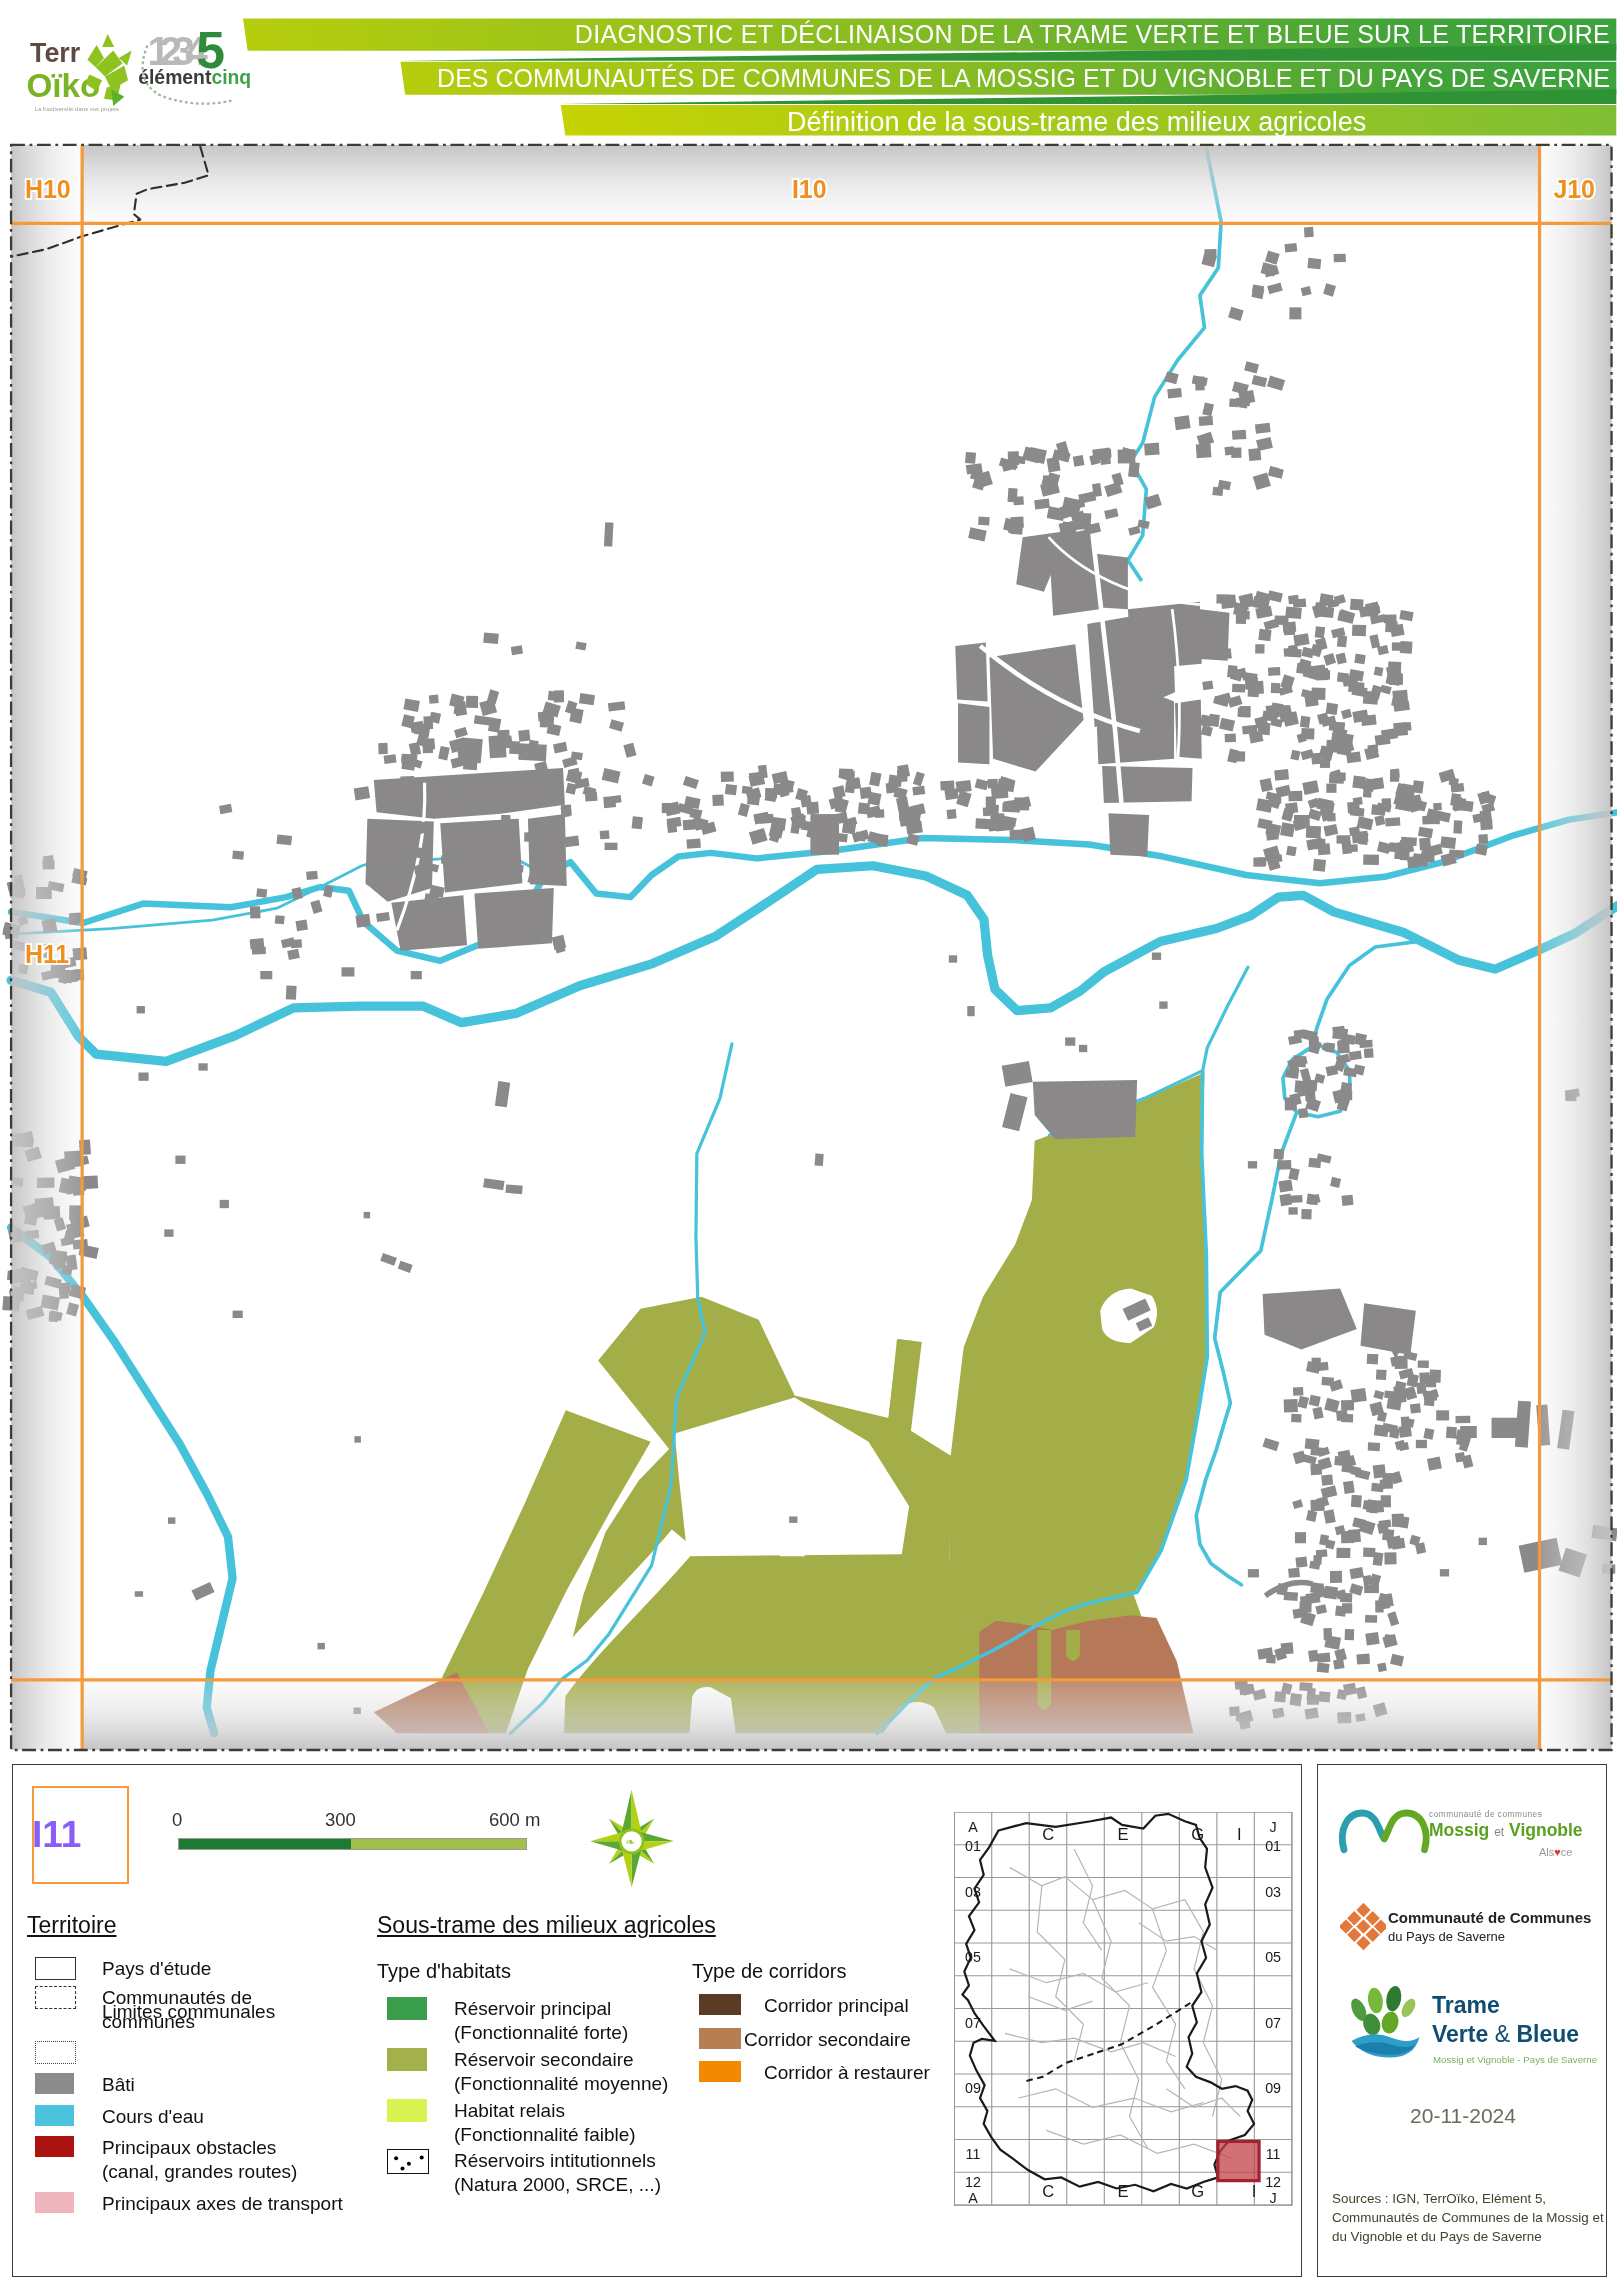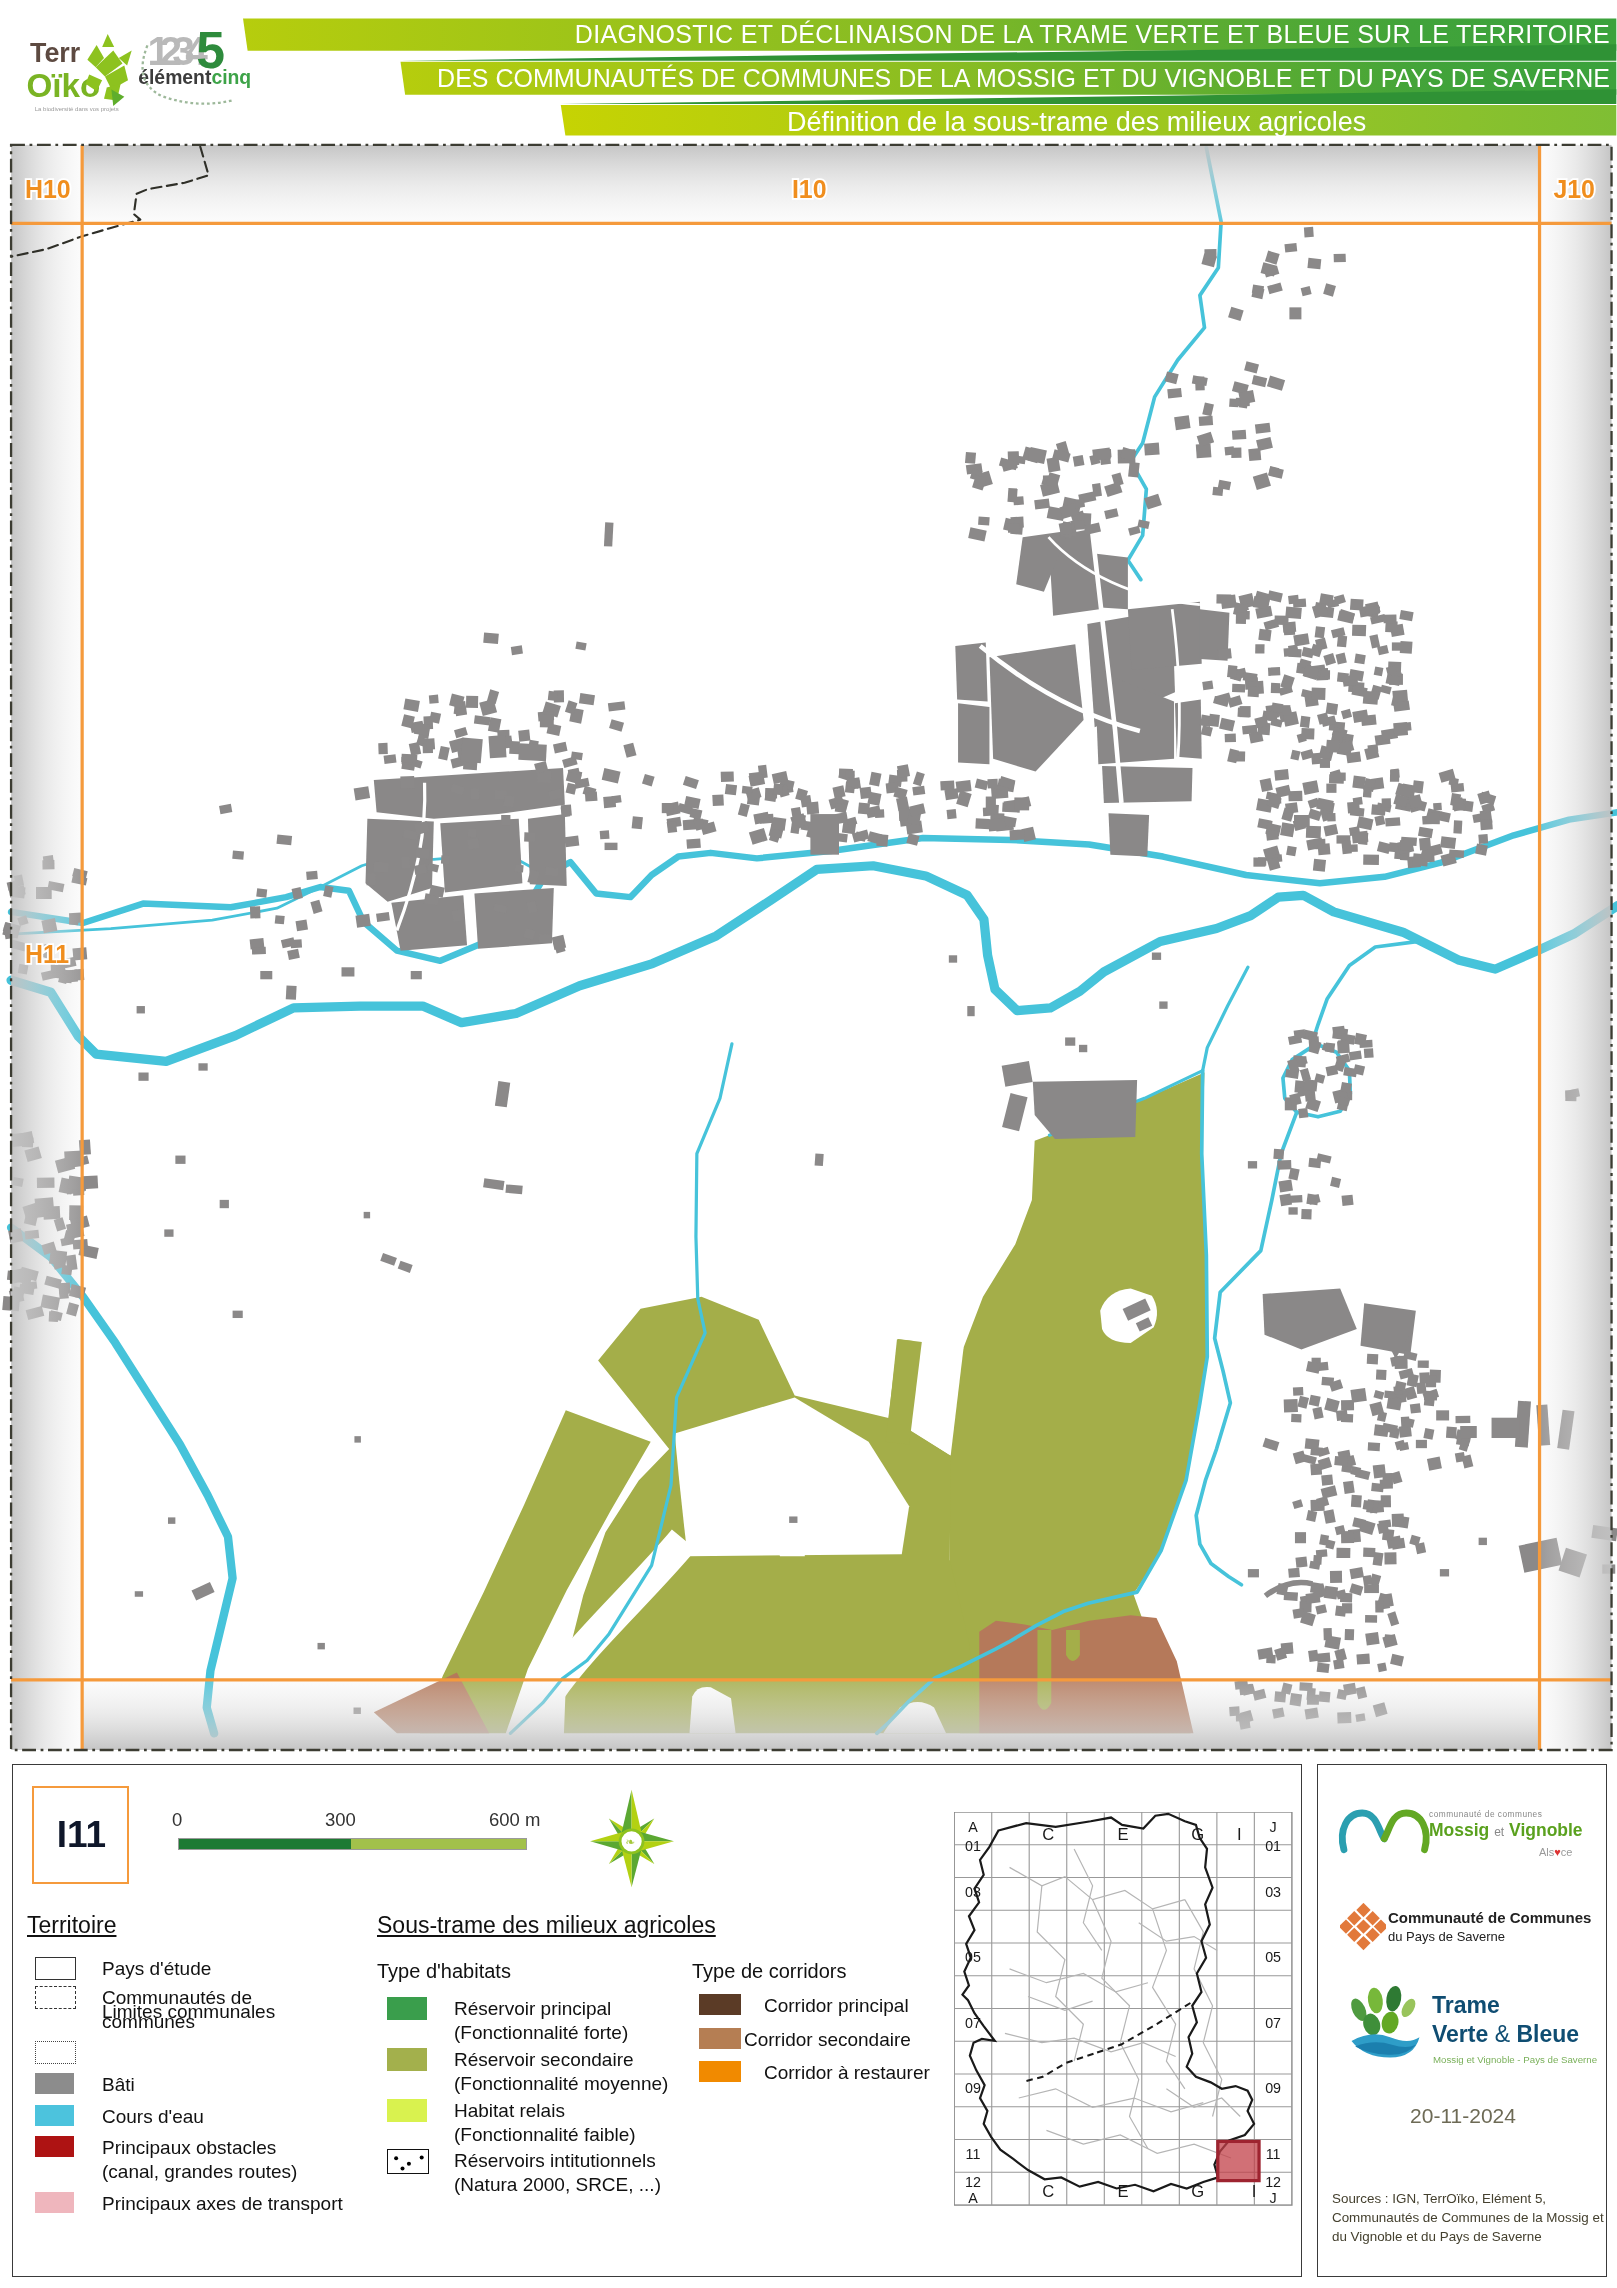--- a/index.html
+++ b/index.html
@@ -1127,21 +1127,21 @@
       <text x="47" y="55">3</text>
       <text x="61" y="55">4</text>
 </g>
 <text x="73" y="58" font-family="Liberation Sans, sans-serif" font-weight="bold" font-size="56" fill="#2e8b3c">5</text>
 <text x="10" y="76" font-family="Liberation Sans, sans-serif" font-weight="bold" font-size="21" fill="#3c3c3c">élément<tspan fill="#3da348">cinq</tspan></text>
 <path d="M20,34 Q4,74 36,89 Q76,103 114,93" fill="none" stroke="#9db89a" stroke-width="2.5" stroke-dasharray="3 3"></path>
 </svg>
 <div class="abs" style="left:12px;top:1764px;width:1288px;height:511px;border:1.8px solid #3a3a3a;background:#fff"></div>
 <div class="abs" style="left:1317px;top:1764px;width:288px;height:511px;border:1.8px solid #3a3a3a;background:#fff"></div>
 <div class="abs" style="left:32px;top:1786px;width:93px;height:94px;border:2.8px solid #f59a3c;"></div>
-<div class="abs" style="left:32px;top:1814px;width:99px;text-align:center;font-size:37px;font-weight:bold;color:#0f172a">I11</div>
+<div class="abs" style="left:32px;top:1814px;width:99px;text-align:left;font-size:37px;font-weight:bold;color:#8b5cf6">I11</div>
 <div class="abs" style="left:172px;top:1809px;font-size:18.5px;color:#333">0</div>
 <div class="abs" style="left:325px;top:1809px;font-size:18.5px;color:#333">300</div>
 <div class="abs" style="left:489px;top:1809px;font-size:18.5px;color:#333">600 m</div>
 <div class="abs" style="left:178px;top:1838px;width:173px;height:10px;background:#1d7a33;border:0.9px solid #9a9a9a;border-right:none"></div>
 <div class="abs" style="left:351px;top:1838px;width:175px;height:10px;background:#a2c14b;border:0.9px solid #9a9a9a;border-left:none"></div>
 <div class="abs" style="left:27px;top:1912px;font-size:23px;color:#111;text-decoration:underline">Territoire</div>
 <div class="abs" style="left:377px;top:1912px;font-size:23px;color:#111;text-decoration:underline">Sous-trame des milieux agricoles</div>
 <div class="abs" style="left:377px;top:1960px;font-size:20px;color:#111">Type d'habitats</div>
 <div class="abs" style="left:692px;top:1960px;font-size:20px;color:#111">Type de corridors</div>
 <div class="abs" style="left:35px;top:1957px;width:39px;height:21px;background:#fff;border:1.8px solid #333;"></div>

